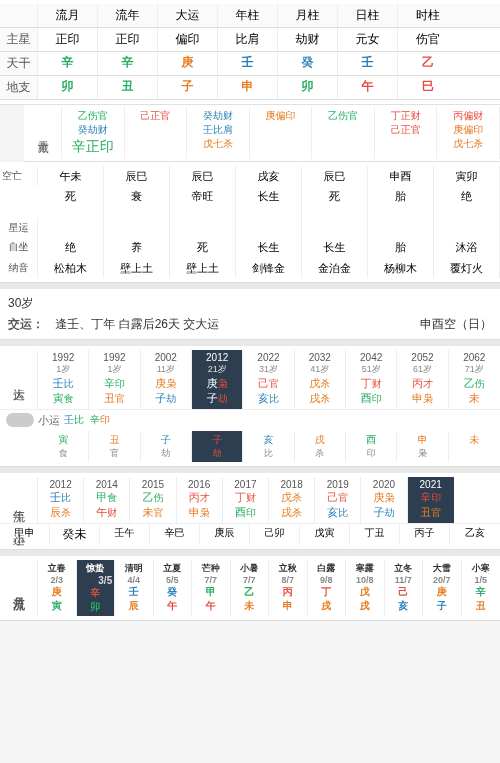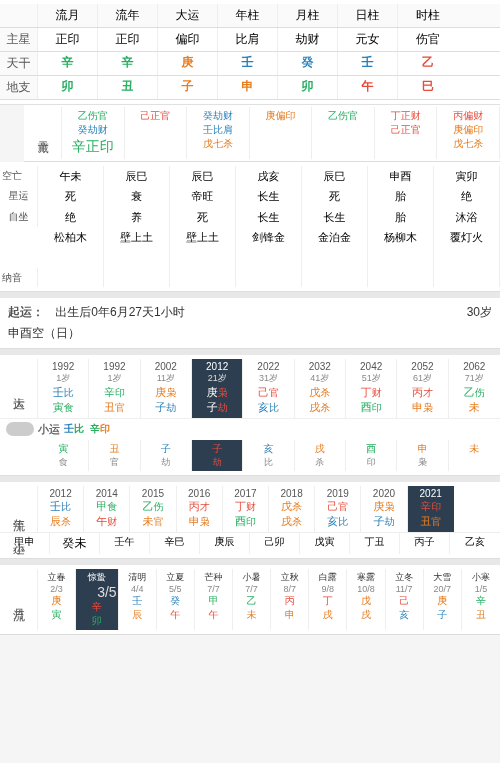--- a/index.html
+++ b/index.html
@@ -156,21 +156,20 @@
 
     .char-small { font-size: 11px; line-height: 1.4; }
     .char-xs { font-size: 10px; line-height: 1.4; }
 
     
     .toggle-row {
       display: flex;
       align-items: center;
       padding: 3px 6px;
       border-top: 1px solid #eee;
-      font-weight: bold;
     }
     .toggle-switch {
       width: 28px;
       height: 14px;
       background: #ccc;
       border-radius: 7px;
       position: relative;
       margin-right: 4px;
     }
 
@@ -210,20 +209,21 @@
       text-align: center;
     }
 
     
     .liuyue-section {
       background: #fff;
       border-bottom: 1px solid #ddd;
     }
     .liuyue-header {
       display: flex;
+      font-weight: bold;
     }
     .liuyue-label {
       width: 38px;
       font-size: 12px;
       color: #555;
       writing-mode: vertical-lr;
       display: flex;
       align-items: center;
       justify-content: center;
       border-right: 1px solid #eee;
@@ -343,21 +343,21 @@
     <div class="xingyun-cell">午未</div>
     <div class="xingyun-cell">辰巳</div>
     <div class="xingyun-cell">辰巳</div>
     <div class="xingyun-cell">戌亥</div>
     <div class="xingyun-cell">辰巳</div>
     <div class="xingyun-cell">申酉</div>
     <div class="xingyun-cell">寅卯</div>
   </div>
 
   <div class="xingyun-grid">
-    <div class="xingyun-cell" style="font-size:10px;color:#555;text-align:center;">星运</div>
+    <div class="xingyun-cell" style="font-size:10px;color:#555;text-align:center;margin-top:32px;">星运</div>
     <div class="xingyun-cell">死</div>
     <div class="xingyun-cell">衰</div>
     <div class="xingyun-cell">帝旺</div>
     <div class="xingyun-cell">长生</div>
     <div class="xingyun-cell">死</div>
     <div class="xingyun-cell">胎</div>
     <div class="xingyun-cell">绝</div>
   </div>
 
   <div class="xingyun-grid">
@@ -365,42 +365,42 @@
     <div class="xingyun-cell">绝</div>
     <div class="xingyun-cell">养</div>
     <div class="xingyun-cell">死</div>
     <div class="xingyun-cell">长生</div>
     <div class="xingyun-cell">长生</div>
     <div class="xingyun-cell">胎</div>
     <div class="xingyun-cell">沐浴</div>
   </div>
 
   <div class="xingyun-grid">
-    <div class="xingyun-cell" style="font-size:10px;color:#555;text-align:left;margin-top:41px;">纳音</div>
+    <div class="xingyun-cell" style="font-size:10px;color:#555;text-align:center;">纳音</div>
     <div class="xingyun-cell">松柏木</div>
     <div class="xingyun-cell">壁上土</div>
     <div class="xingyun-cell">壁上土</div>
     <div class="xingyun-cell">剑锋金</div>
     <div class="xingyun-cell">金泊金</div>
     <div class="xingyun-cell">杨柳木</div>
     <div class="xingyun-cell">覆灯火</div>
   </div>
 </div>
 
 <div class="divider"></div>
 
 <div class="info-section section">
   <div class="info-row">
+    <span class="info-right">30岁</span>
+  </div>
+  <div class="info-row">
     <div>
-      <span class="info-label">起运：</span>
-      <span class="info-text">出生后0年6月27天1小时</span>
-    </div>
-    <span class="info-right">30岁</span>
-  </div>
-  <div class="info-row">
+      <span class="info-label">交运：</span>
+      <span class="info-text">逢壬、丁年 白露后26天 交大运</span>
+    </div>
     <span class="info-right">申酉空（日）</span>
   </div>
 </div>
 
 <div class="divider"></div>
 
 <div class="dayun-section section">
   <div class="dayun-header">
     <div class="dayun-label">大运</div>
     <div class="dayun-cols">
@@ -596,21 +596,21 @@
 
       <div class="liuyue-bottom-col">
         <div style="font-size:9px;color:#333;">立春</div>
         <div style="font-size:9px;color:#888;">2/3</div>
         <div style="font-size:10px;" class="orange">庚</div>
         <div style="font-size:10px;" class="green">寅</div>
       </div>
 
       <div class="liuyue-bottom-col" style="background:#2c3e50;">
         <div style="font-size:9px;color:#fff;">惊蛰</div>
-        <div style="font-size:14px;color:#ddd;padding-left:20px;">3/5</div>
+        <div style="font-size:10px;color:#ddd;padding-left:20px;">3/5</div>
         <div style="font-size:10px;color:#e74c3c;">辛</div>
         <div style="font-size:10px;color:#27ae60;">卯</div>
       </div>
 
       <div class="liuyue-bottom-col">
         <div style="font-size:9px;color:#333;">清明</div>
         <div style="font-size:9px;color:#888;">4/4</div>
         <div style="font-size:10px;" class="blue">壬</div>
         <div style="font-size:10px;" class="orange">辰</div>
       </div>

